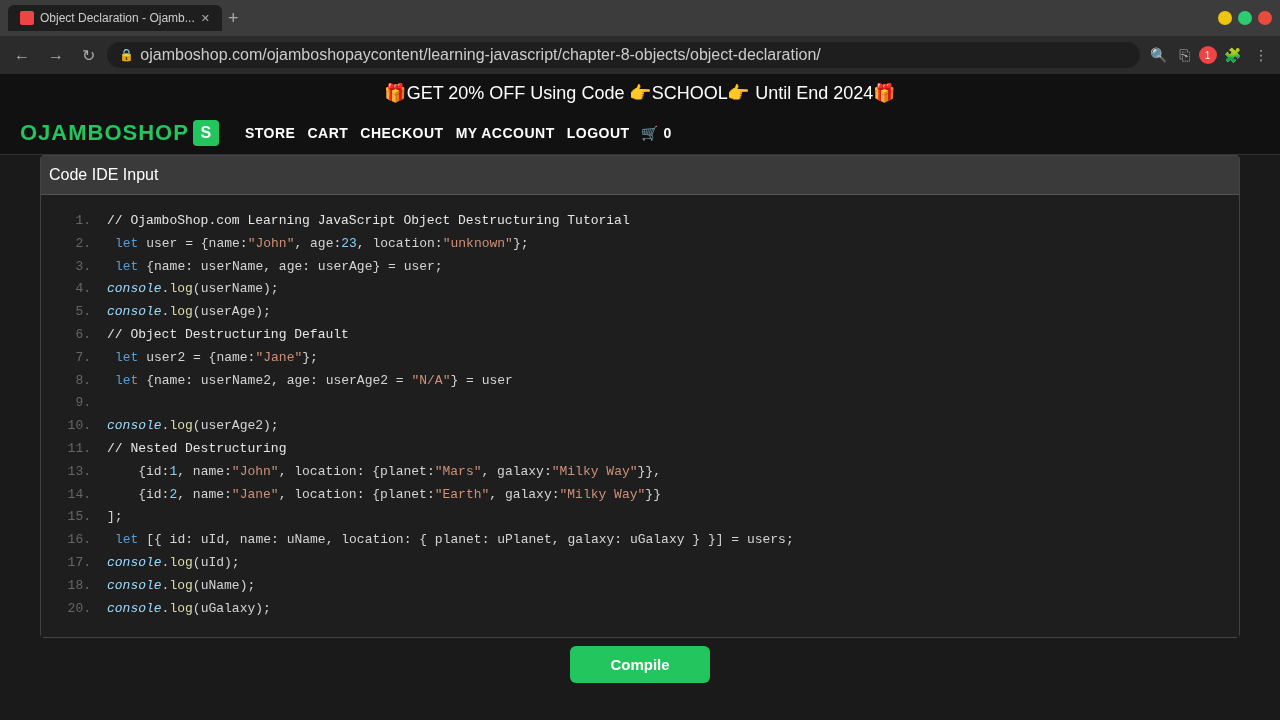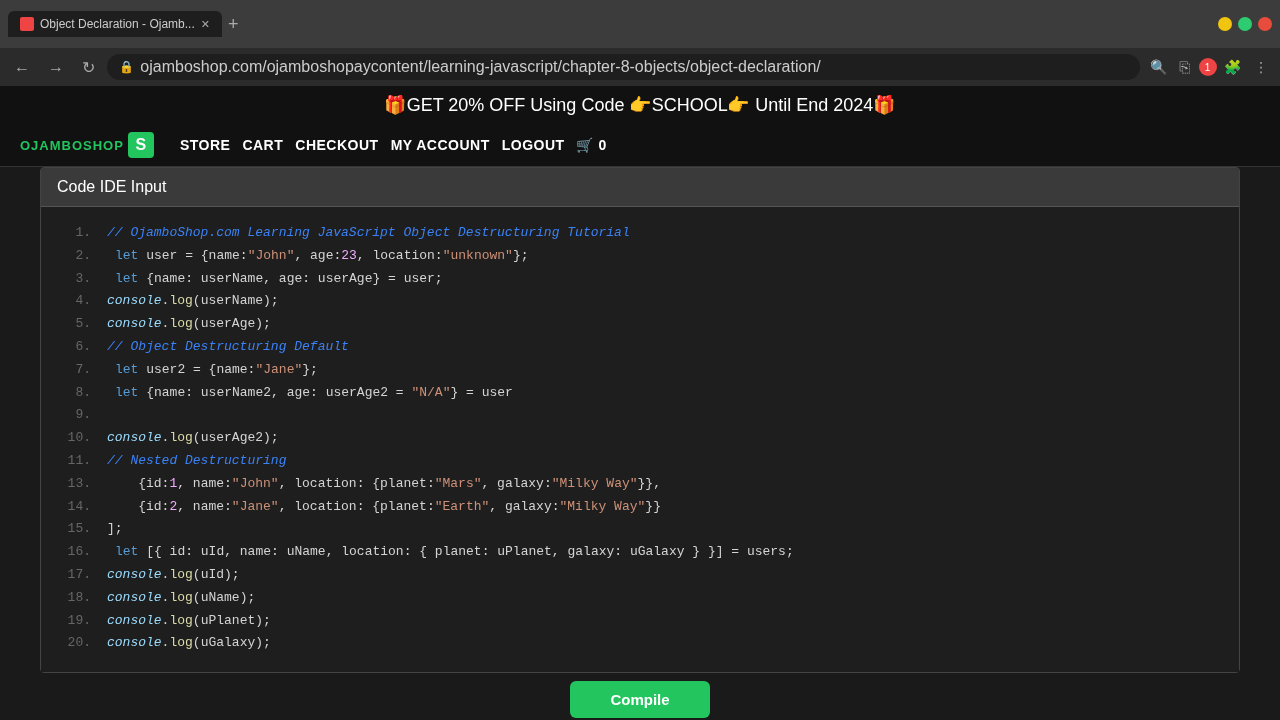--- a/index.html
+++ b/index.html
@@ -1,21 +1,21 @@
 <!DOCTYPE html>
 <html><head>
   <meta charset="utf-8">
   <style>
     * { margin: 0; padding: 0; box-sizing: border-box; }
     body { font-family: Arial, sans-serif; background: #1a1a1a; color: #fff; width: 1280px; height: 720px; overflow: hidden; }
 
     
     .browser-chrome { background: #2b2b2b; }
     .browser-titlebar {
-      display: flex; align-items: center; height: 48px;
+      display: flex; align-items: center; height: 36px;
       background: #3c3c3c; padding: 0 8px; gap: 8px;
     }
     .tab-bar { display: flex; align-items: center; }
     .browser-tab {
       display: flex; align-items: center; gap: 6px;
       background: #1e1e1e; padding: 6px 12px; border-radius: 6px 6px 0 0;
       font-size: 12px; color: #ccc; min-width: 200px;
     }
     .tab-favicon { width: 14px; height: 14px; background: #e44; border-radius: 2px; display: inline-block; }
     .tab-close { margin-left: auto; cursor: pointer; color: #aaa; font-size: 11px; }
@@ -54,52 +54,52 @@
     .promo-bar {
       background: #111; text-align: center; padding: 8px;
       font-size: 18px; color: #fff;
     }
 
     .site-nav {
       display: flex; align-items: center; padding: 8px 20px;
       background: #111; border-bottom: 1px solid #333; gap: 16px;
     }
     .nav-logo { display: flex; align-items: center; gap: 4px; }
-    .logo-text { color: #22c55e; font-weight: bold; font-size: 13px; letter-spacing: 1px; }
+    .logo-text { color: #22c55e; font-weight: bold; font-size: 22px; letter-spacing: 1px; }
     .logo-s-badge {
       background: #22c55e; color: #fff; font-weight: bold;
       width: 26px; height: 26px; border-radius: 4px; display: flex;
       align-items: center; justify-content: center; font-size: 16px;
     }
     .nav-links { display: flex; align-items: center; gap: 12px; margin-left: 10px; }
     .nav-link { color: #fff; text-decoration: none; font-size: 14px; font-weight: bold; letter-spacing: 0.5px; }
     .cart-link { display: flex; align-items: center; gap: 4px; }
     .cart-count { color: #fff; font-size: 14px; }
 
     
     .ide-container {
       background: #2d2d2d; margin: 0 40px;
       border: 1px solid #444; border-radius: 4px;
     }
     .ide-header {
-      background: #3a3a3a; padding: 10px 16px;
+      background: #3a3a3a; padding: 10px 8px;
       border-bottom: 1px solid #555; font-size: 16px; color: #fff;
     }
     .ide-body { padding: 16px 20px; background: #1e1e1e; }
     .code-line { display: flex; align-items: flex-start; margin-bottom: 2px; font-family: 'Courier New', monospace; font-size: 13px; line-height: 1.6; }
     .line-num { color: #666; min-width: 30px; text-align: right; margin-right: 16px; user-select: none; }
     .code-content { color: #d4d4d4; white-space: pre; }
 
     
     .kw { color: #569cd6; font-style: normal; margin-left: 8px; }
     .str { color: #ce9178; }
     .var { color: #9cdcfe; font-style: italic; }
-    .comment { color: #3b82f6; font-style: italic; }
+    .comment { color: #e5e5e5; }
     .fn { color: #dcdcaa; }
-    .num { color: #f0abfc; }
+    .num { color: #7dd3fc; }
 
     .compile-bar {
       background: #1a1a1a; text-align: center; padding: 8px;
     }
     .compile-btn {
       background: #22c55e; color: #fff; border: none; border-radius: 6px;
       padding: 10px 40px; font-size: 15px; font-weight: bold; cursor: pointer;
     }
   </style>
 </head>
@@ -229,24 +229,20 @@
         </div>
         <div class="code-line">
           <span class="line-num">17.</span>
           <span class="code-content"><span class="var">console</span>.<span class="fn">log</span>(uId);</span>
         </div>
         <div class="code-line">
           <span class="line-num">18.</span>
           <span class="code-content"><span class="var">console</span>.<span class="fn">log</span>(uName);</span>
         </div>
         <div class="code-line">
-          <span class="line-num">19.</span>
-          <span class="code-content"><span class="var">console</span>.<span class="fn">log</span>(uPlanet);</span>
-        </div>
-        <div class="code-line">
           <span class="line-num">20.</span>
           <span class="code-content"><span class="var">console</span>.<span class="fn">log</span>(uGalaxy);</span>
         </div>
       </div>
   </div>
 
   <div class="compile-bar">
     <button class="compile-btn">Compile</button>
   </div>
 </div>

